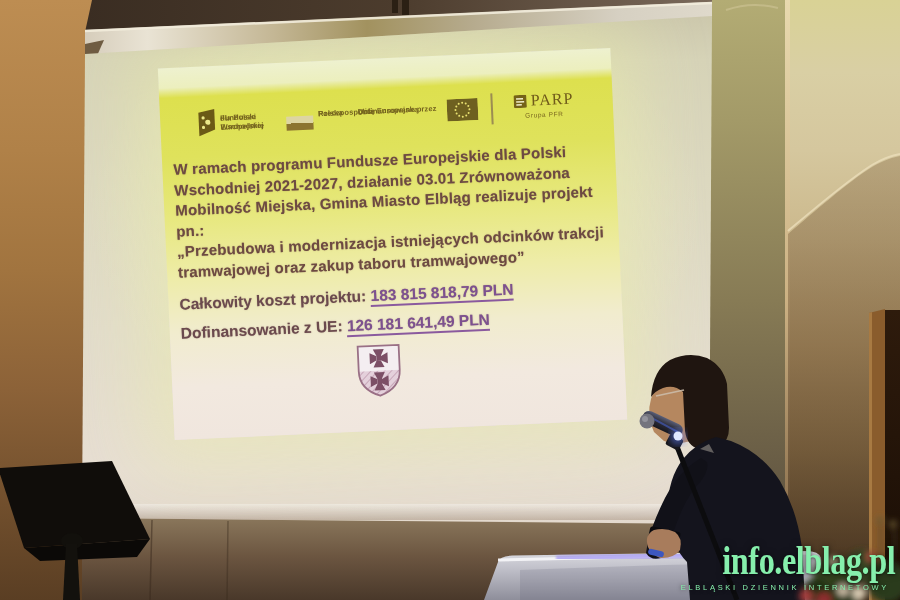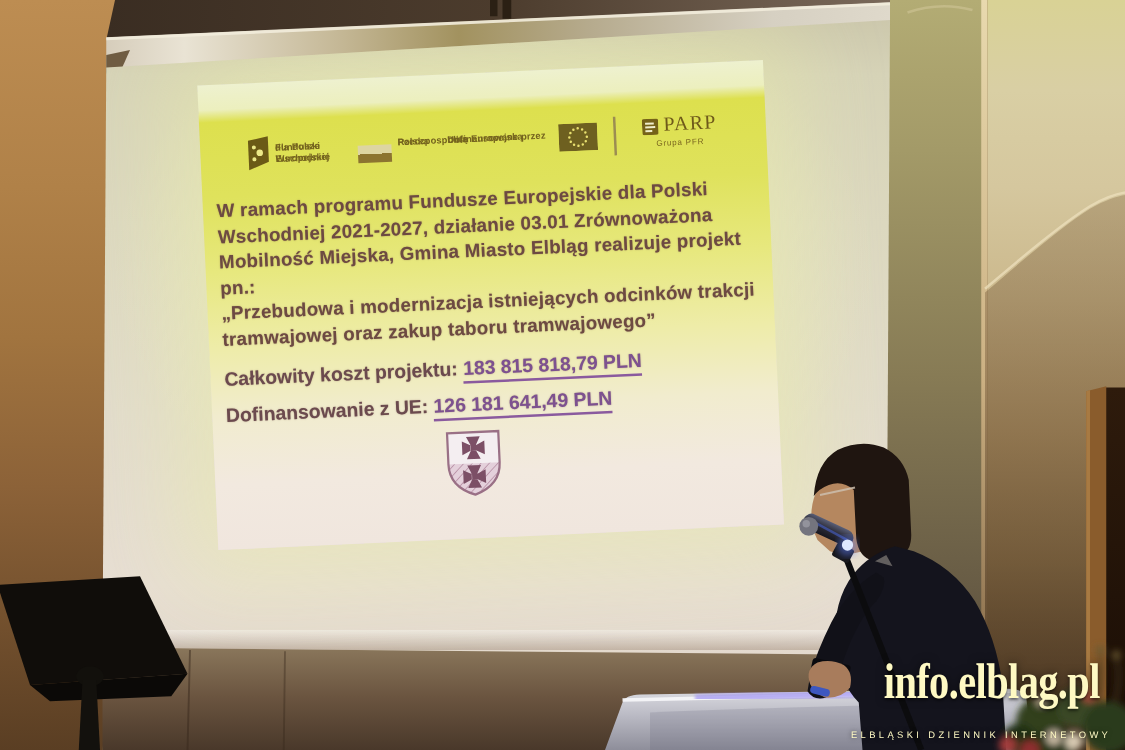--- a/index.html
+++ b/index.html
@@ -53,26 +53,26 @@
     letter-spacing:.2px;text-shadow:0 0 1.2px rgba(109,74,64,.55);}
   .slide-text div{position:static;}
   .amount-row{left:11px;width:440px;font-weight:700;font-size:15.5px;white-space:nowrap;
     text-shadow:0 0 1.2px rgba(109,74,64,.5);color:#6b4a4e;}
   .amount-row.cost{top:228px;}
   .amount-row.funding{top:257px;}
   .amount-value{position:static;color:#7d5190;border-bottom:2px solid #8a5a9e;padding-bottom:1px;}
   .crest{left:184px;top:284px;}
 
   
-  .watermark{right:5px;bottom:8px;color:#fef9c3;text-align:center;z-index:30;}
+  .watermark{right:5px;bottom:8px;color:#86efac;text-align:right;z-index:30;}
   .wm-title{position:static;display:block;font-family:"Liberation Serif",serif;font-weight:700;
     font-size:34px;line-height:34px;letter-spacing:-.5px;
     transform:scale(.95,1.18);transform-origin:bottom right;
     text-shadow:0 0 7px rgba(0,0,0,.5),0 1px 2px rgba(0,0,0,.45);}
-  .wm-sub{position:static;display:block;font-size:7.5px;letter-spacing:2.7px;margin-top:16px;padding-right:6px;
+  .wm-sub{position:static;display:block;font-size:7.5px;letter-spacing:2.7px;margin-top:2px;padding-right:6px;
     text-shadow:0 0 4px rgba(0,0,0,.6);}
 </style>
 </head>
 <body>
 
 <div class="photo">
 
   <svg class="bg-svg" viewBox="0 0 900 600">
     <defs>
       <linearGradient id="leftWall" x1="0" y1="0" x2="0" y2="1">

